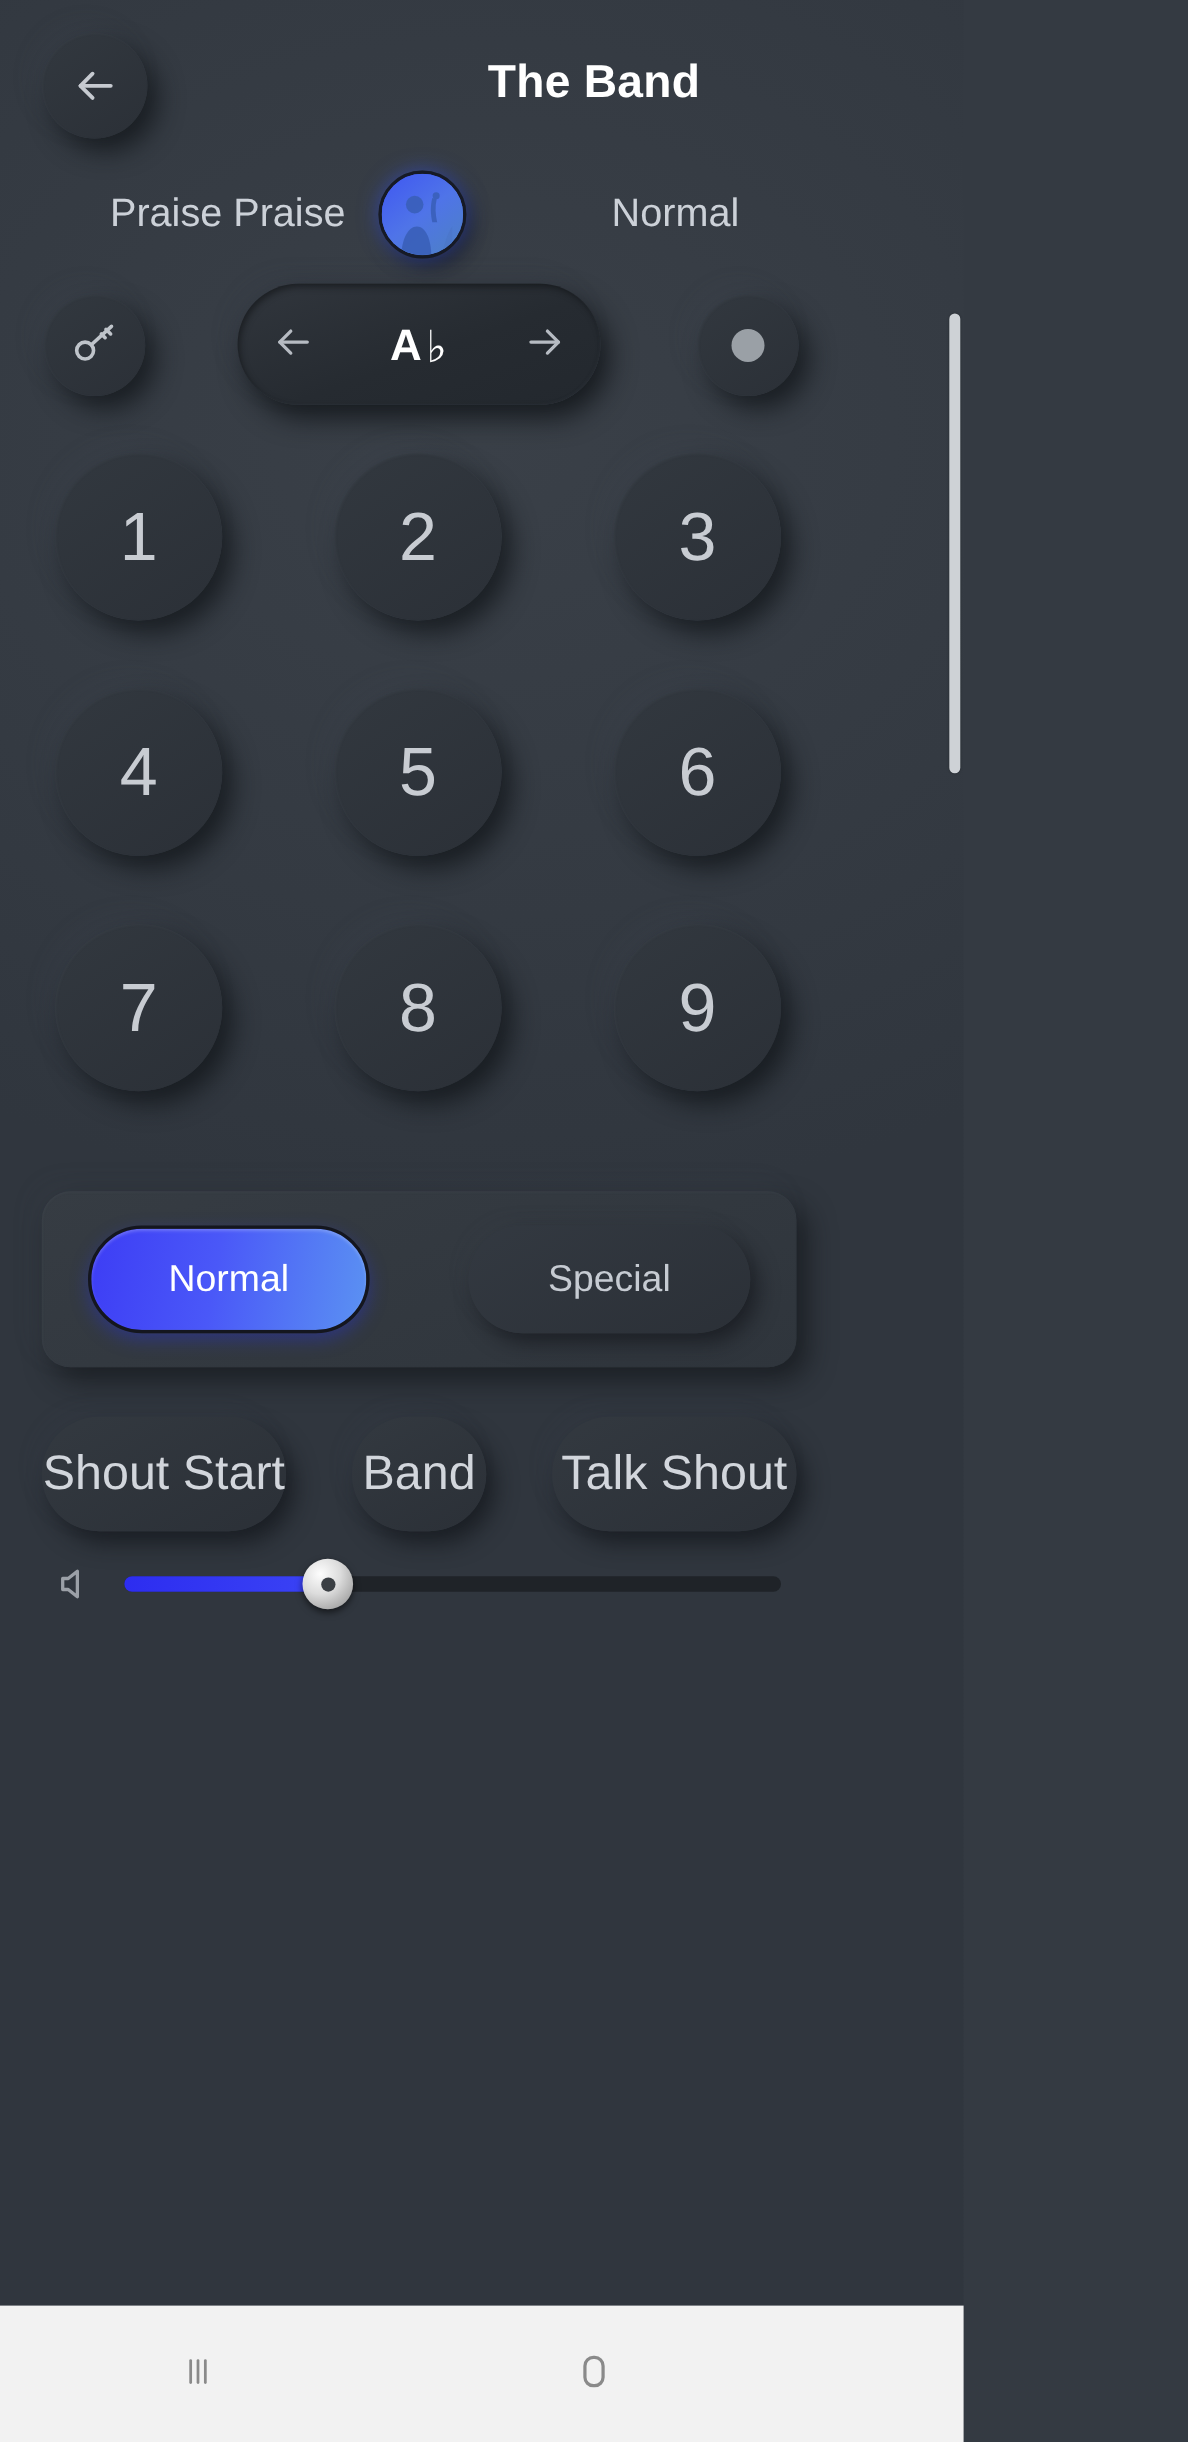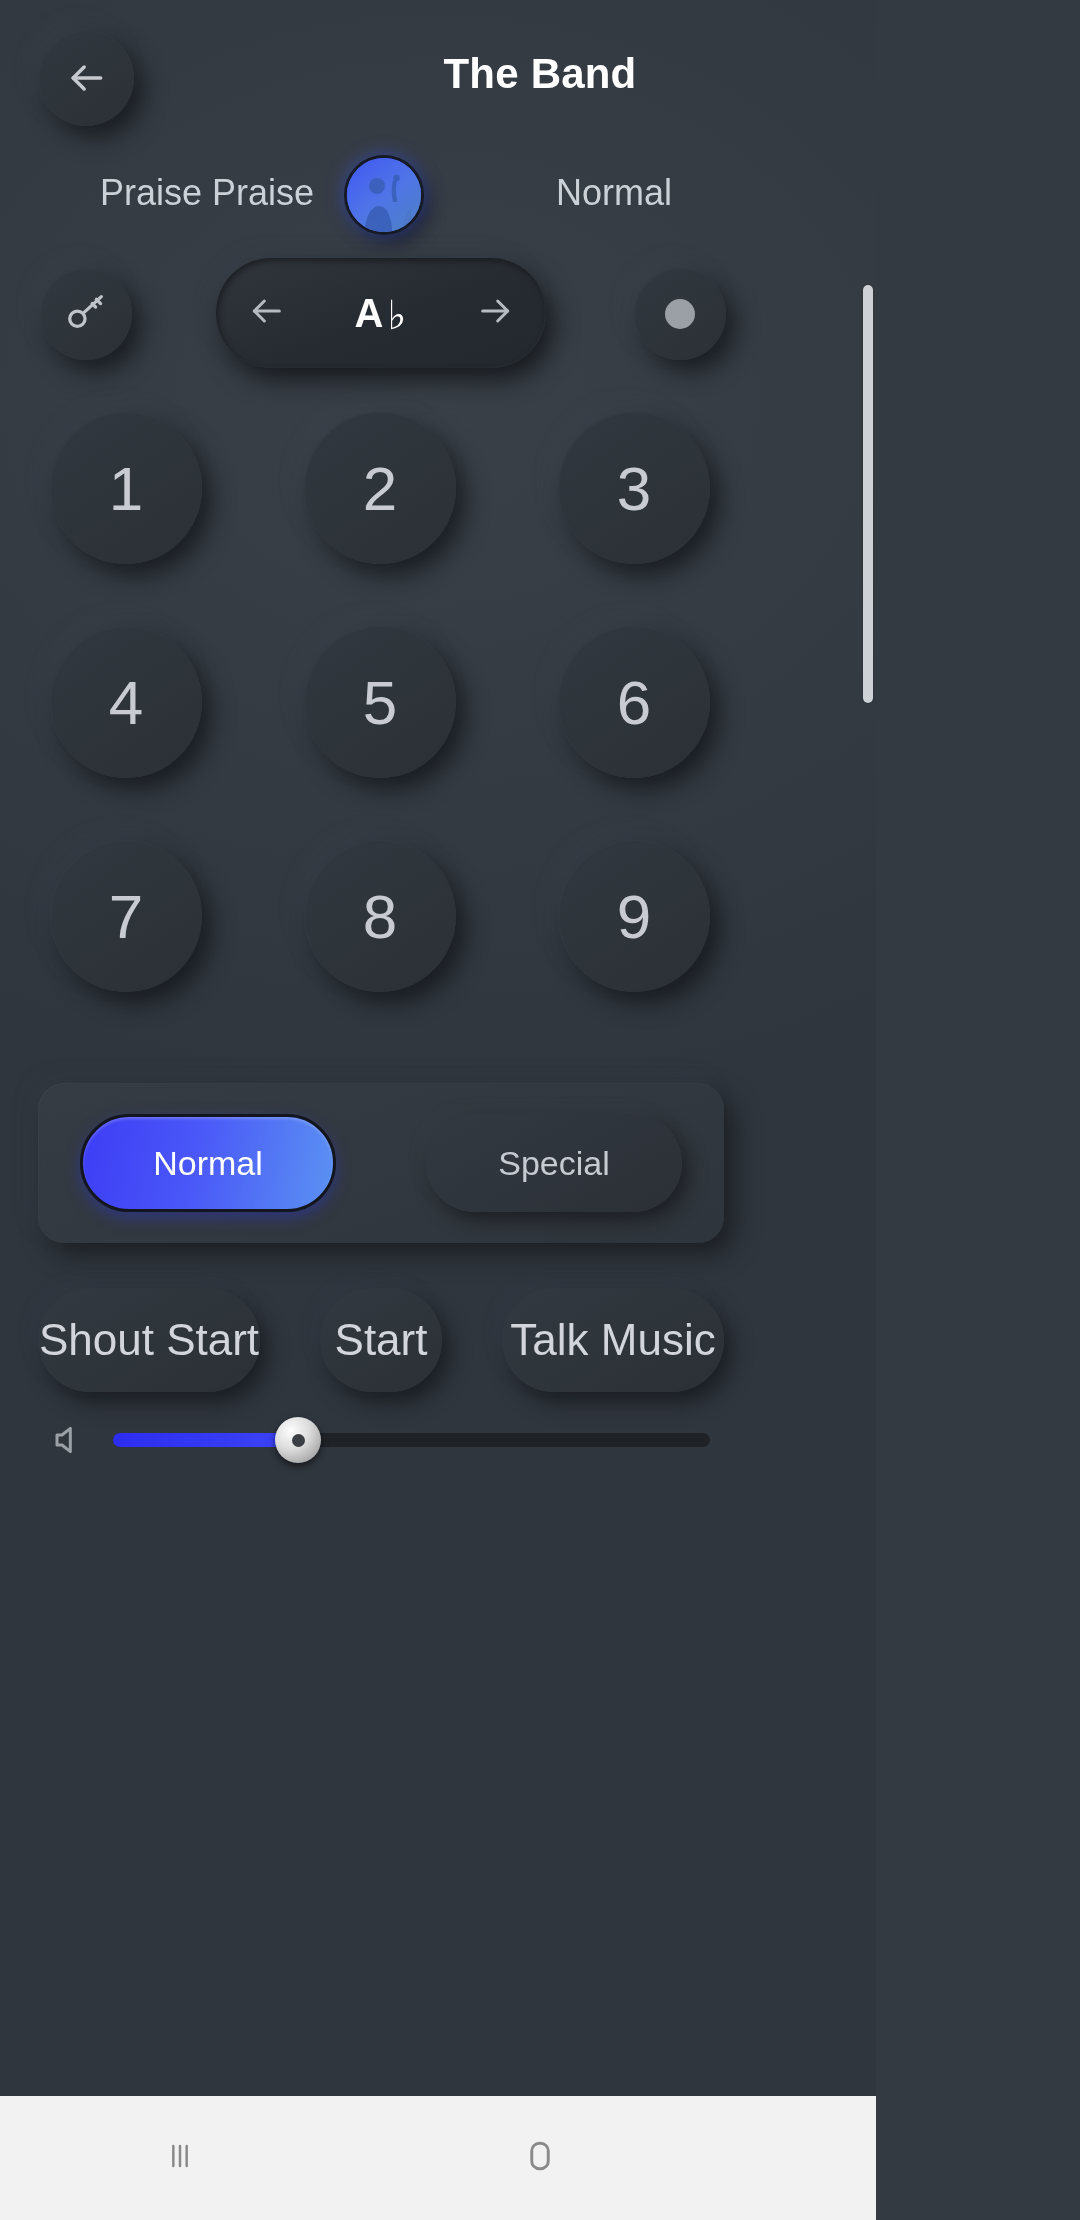--- a/index.html
+++ b/index.html
@@ -412,22 +412,22 @@
     <div class="num-btn neu-circle" style="left:558px; top:432px;">9</div>
   </div>
 
   <div class="mode-panel">
     <div class="mode-btn" id="mode-special">Special</div>
     <div class="mode-btn" id="mode-normal">Normal</div>
   </div>
 
   <div class="actions">
     <div class="action-btn" id="act-0">Shout Start</div>
-    <div class="action-btn" id="act-1">Start</div>
-    <div class="action-btn" id="act-2">Talk Music</div>
+    <div class="action-btn" id="act-1">Band</div>
+    <div class="action-btn" id="act-2">Talk Shout</div>
   </div>
 
   <div class="volume">
     <div class="vol-icon">
       <svg width="40" height="40" viewBox="0 0 24 24" fill="none" stroke="#9ba0a7" stroke-width="1.8" stroke-linecap="round" stroke-linejoin="round">
         <polygon points="11,5 6,9 3,9 3,15 6,15 11,19" fill="none"></polygon>
       </svg>
     </div>
     <div class="vol-track">
       <div class="vol-fill" id="vol-fill" style="width: 31%;"></div>

